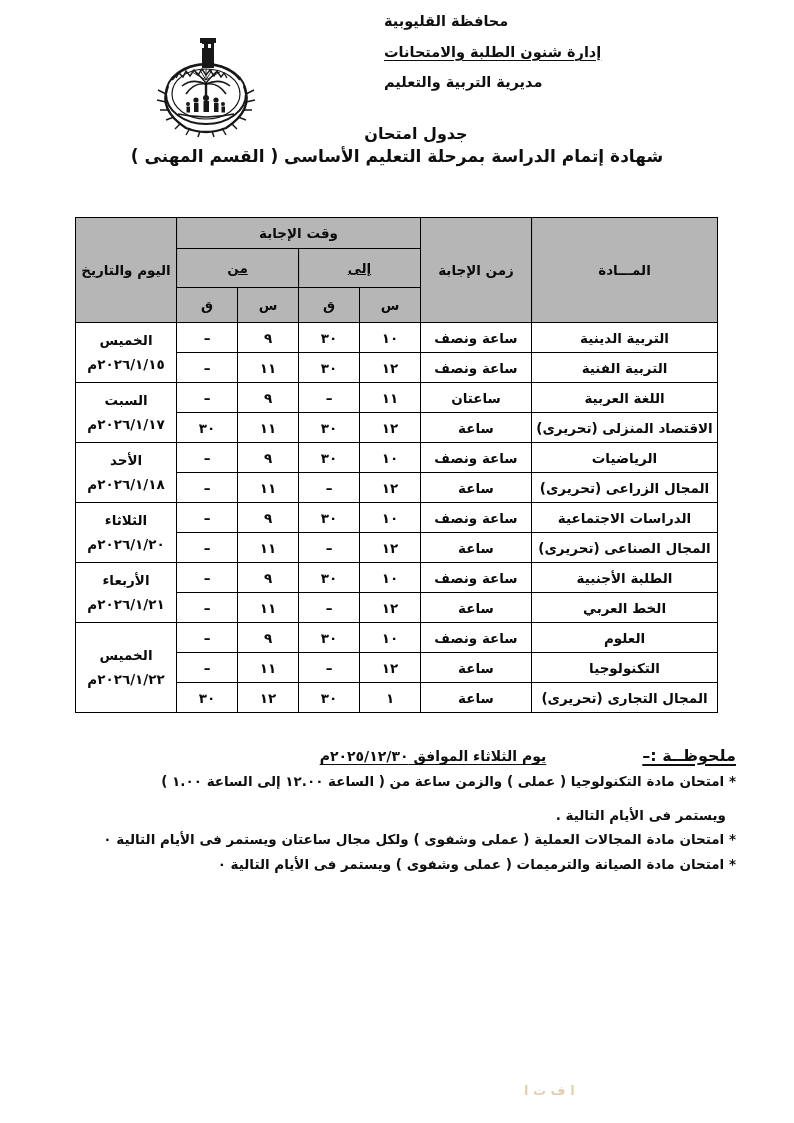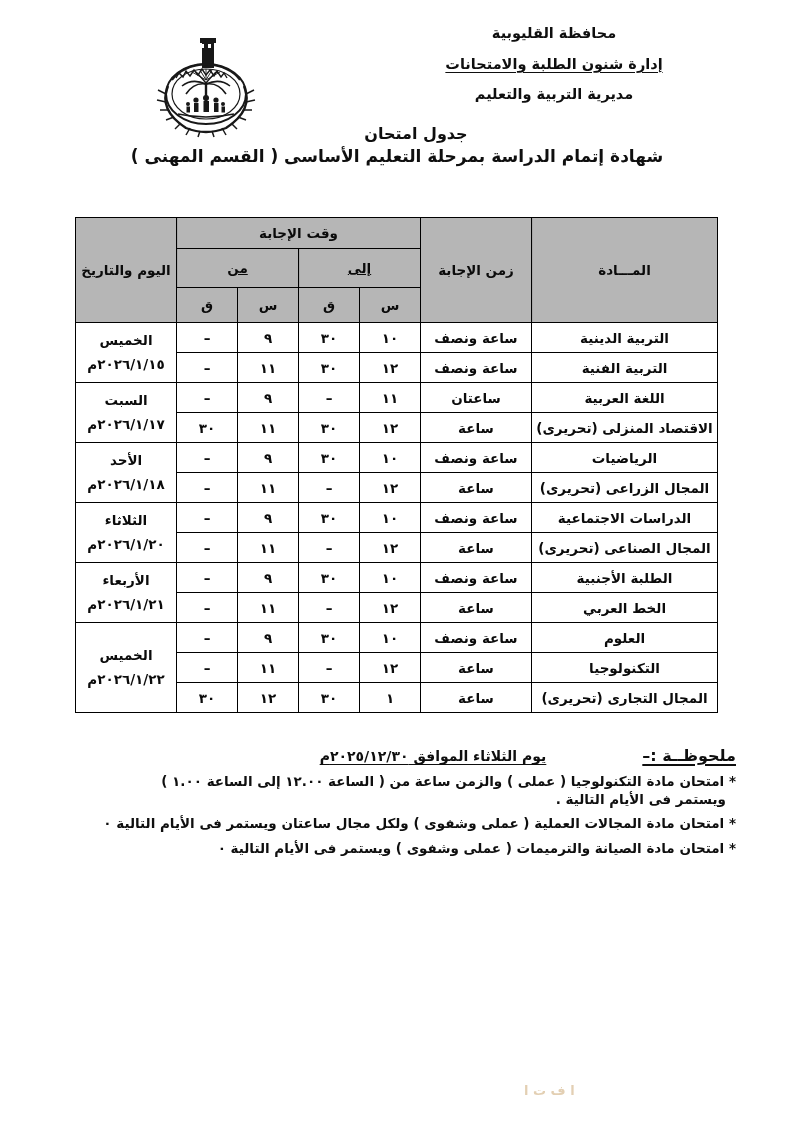--- a/index.html
+++ b/index.html
@@ -25,24 +25,24 @@
   
   .header {
     position: absolute;
     top: 14px;
     right: 0;
     width: 794px;
     height: 112px;
   }
   .header-lines {
     position: absolute;
-    top: 12px;
+    top: 0;
     right: 70px;
     width: 340px;
-    text-align: center;
+    text-align: left;
     line-height: 1.0;
   }
   .header-lines .hl {
     font-size: 14.5px;
     font-weight: bold;
     letter-spacing: 0px;
     margin-bottom: 16px;
     white-space: nowrap;
   }
   .header-lines .hl.underlined {
@@ -158,21 +158,21 @@
     text-decoration-thickness: 1.3px;
     white-space: nowrap;
   }
   .note-line {
     font-size: 13.5px;
     font-weight: bold;
     margin-top: 11px;
     white-space: nowrap;
   }
   .note-line.cont {
-    margin-top: 4px;
+    margin-top: 20px;
     padding-right: 10px;
   }
 
   
   .artifact {
     position: absolute;
     bottom: 18px;
     right: 60px;
     width: 210px;
     height: 22px;

